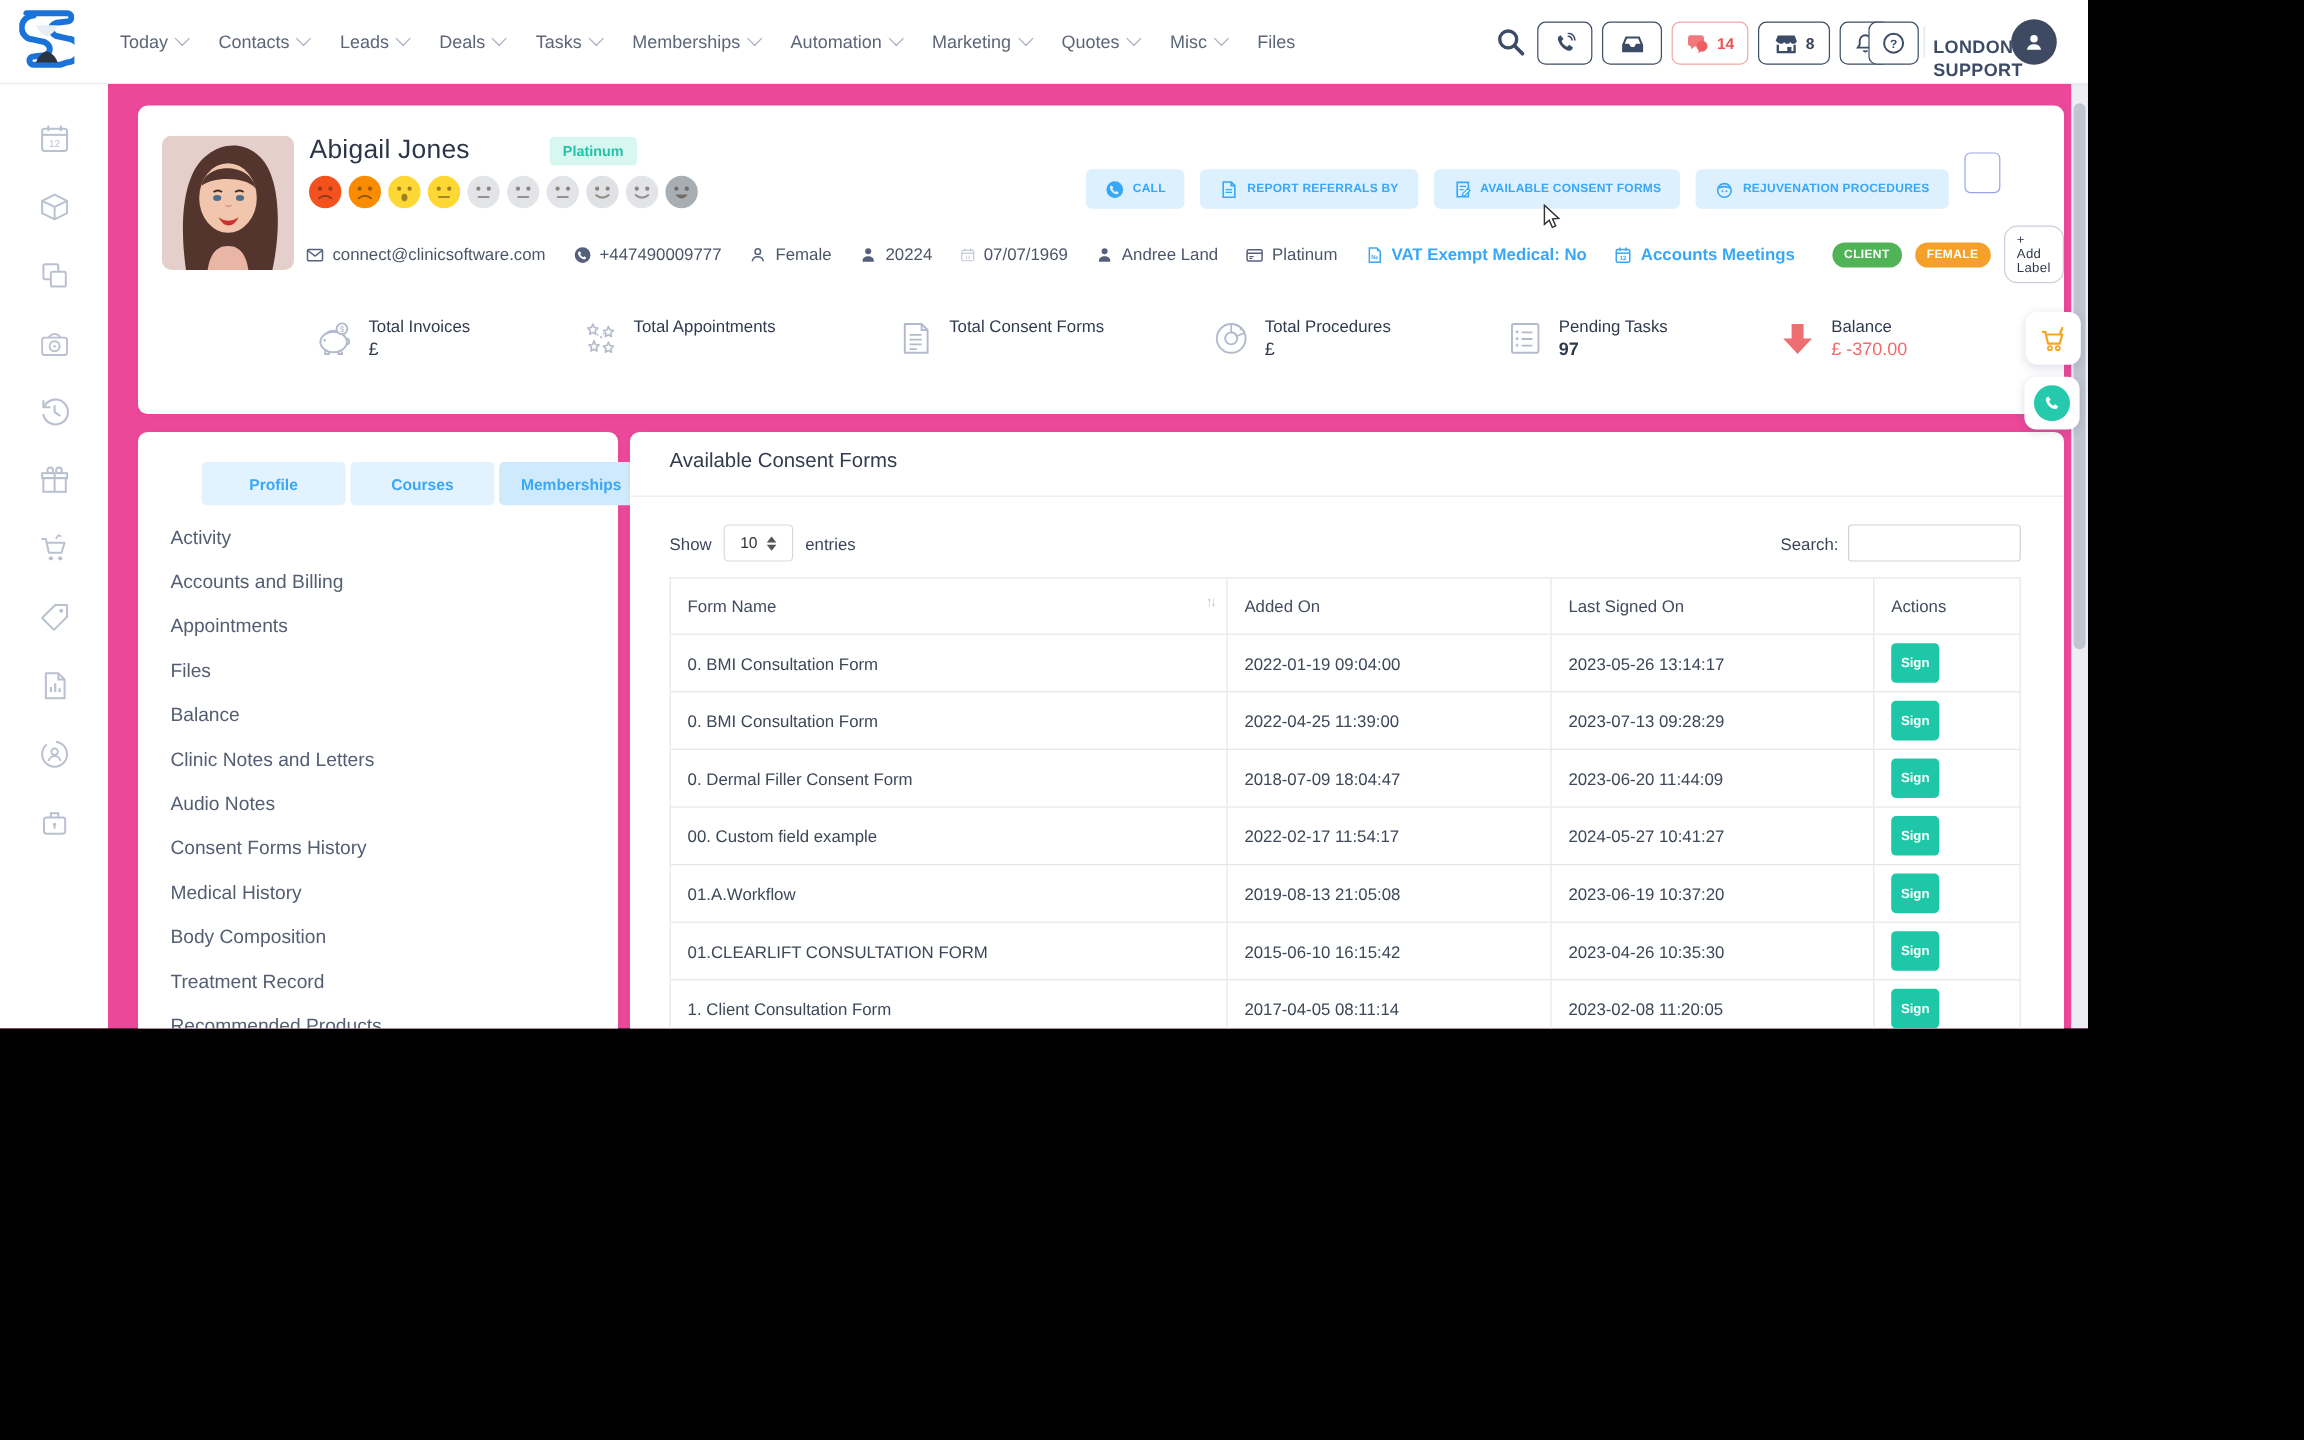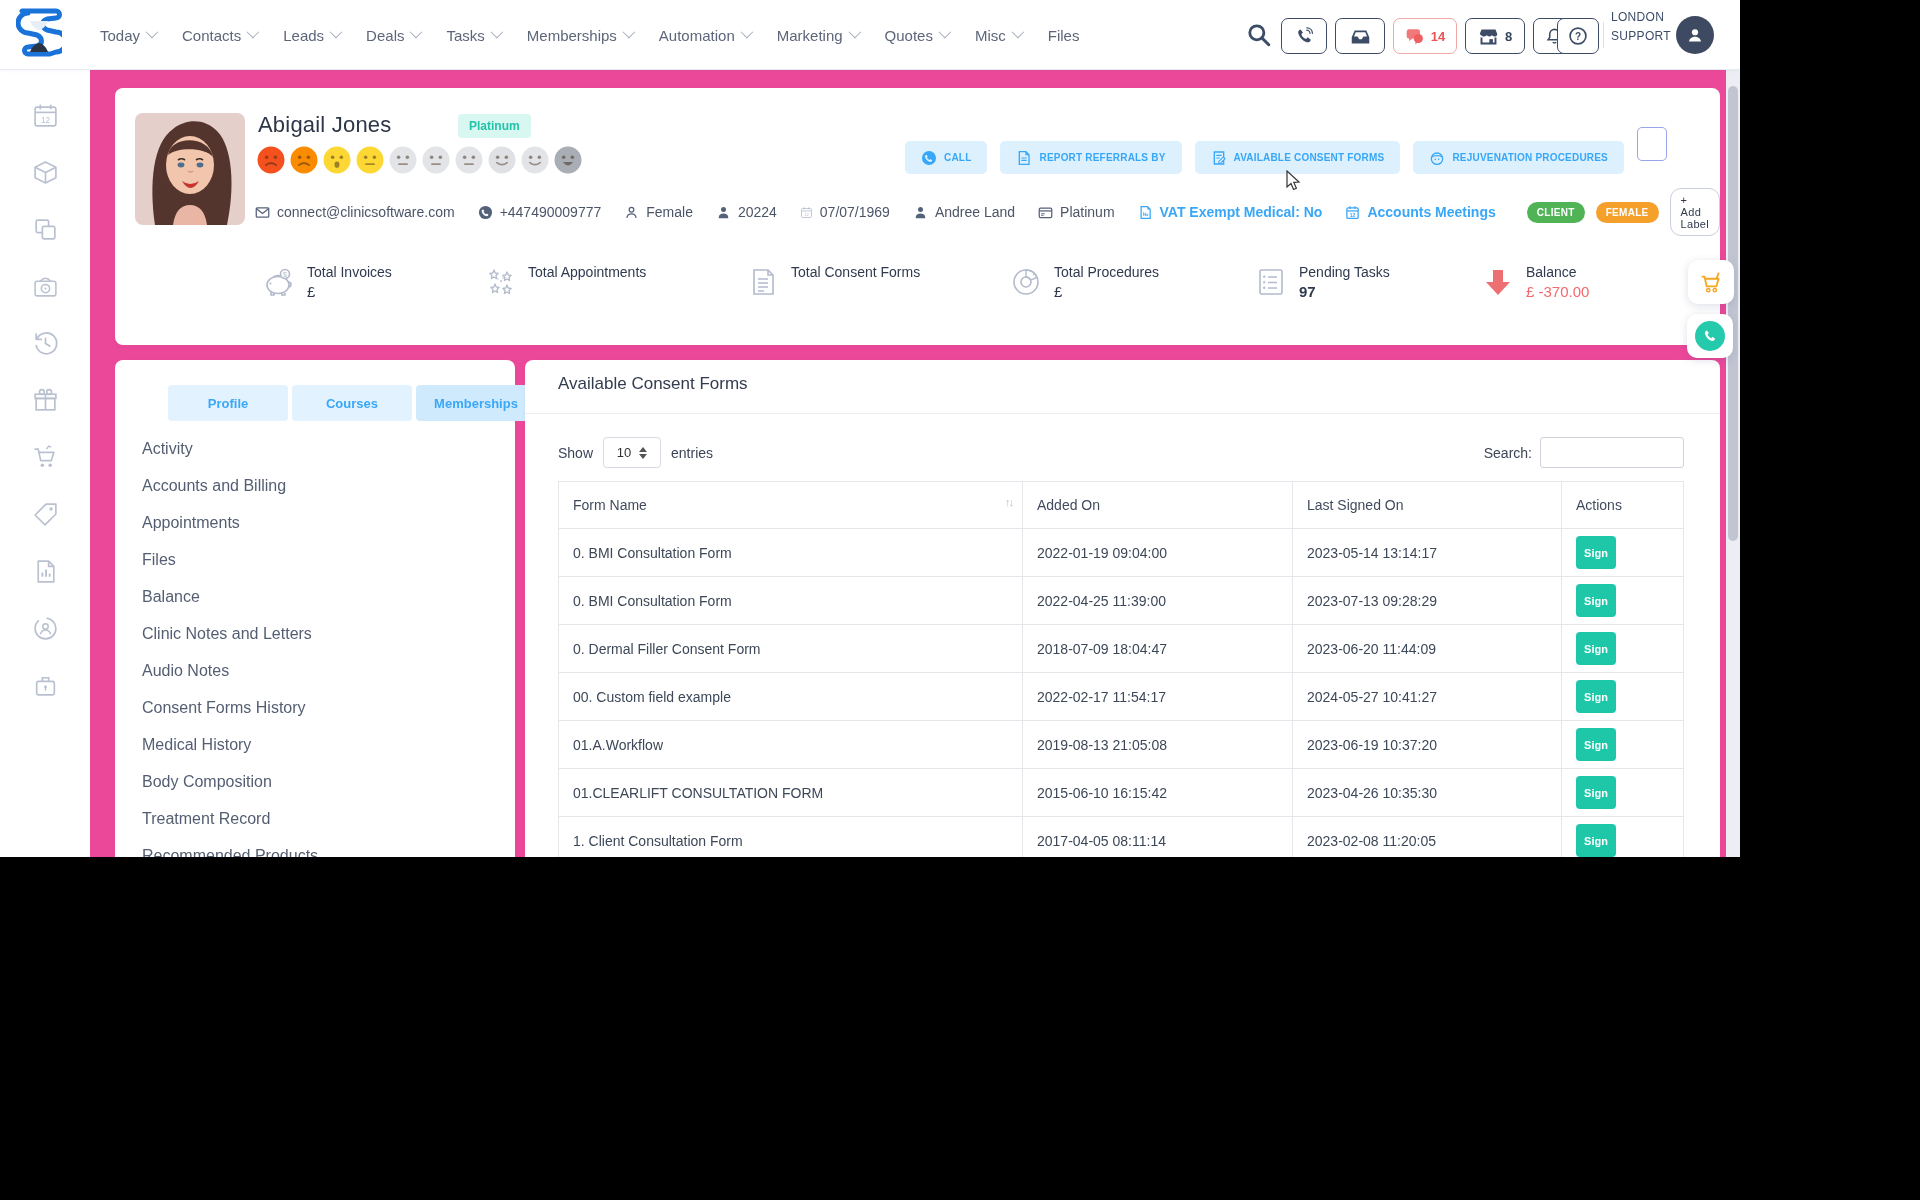--- a/index.html
+++ b/index.html
@@ -16,21 +16,21 @@
   .nav-item .caret{width:9px;height:9px;border:solid #a8aec0;border-width:0 1.6px 1.6px 0;
     transform:rotate(45deg) translateY(-2px);margin-top:-4px;}
   .tb-search{position:absolute;left:1246px;top:22px;width:26px;height:26px;cursor:pointer;}
   .tb-btn{position:absolute;top:18px;height:36px;border:1.5px solid #3d4c66;border-radius:7px;background:#fff;
     display:flex;align-items:center;justify-content:center;gap:6px;cursor:pointer;color:#3d4c66;}
   .tb-btn svg{display:block;}
   .tb-btn.red{border-color:#f2a7a7;color:#ef6b6b;}
   .tb-badge{font-size:13px;font-weight:bold;color:#ee5253;}
   .tb-badge.dark{color:#35435c;}
   .tb-sep{position:absolute;left:1603px;top:22px;width:1px;height:26px;background:#dde0ea;}
-  .tb-user{position:absolute;left:1611px;top:8px;font-size:12px;font-weight:normal;color:#3d4c66;line-height:19px;letter-spacing:.3px;}
+  .tb-user{position:absolute;left:1611px;top:30px;font-size:15px;font-weight:bold;color:#3d4c66;line-height:19px;letter-spacing:.3px;}
   .tb-avatar{position:absolute;left:1676px;top:16px;width:38px;height:38px;border-radius:50%;background:#3e4a61;
     display:flex;align-items:center;justify-content:center;cursor:pointer;}
 
   
   .left-rail{position:absolute;left:0;top:70px;width:90px;height:787px;background:#fff;z-index:20;}
   .rail-icons{display:flex;flex-direction:column;align-items:center;gap:30px;padding-top:32px;}
   .rail-icons .ric{width:27px;height:27px;cursor:pointer;opacity:.9;}
 
   
   .card{position:absolute;background:#fff;border-radius:8px;box-shadow:0 1px 4px rgba(70,80,130,.07);}
@@ -650,21 +650,21 @@
             <span>Last Signed On</span>
           </div>
         <div>
             <span>Actions</span>
           </div>
       </div>
       <div class="t-body">
           <div class="t-row">
     <div>0. BMI Consultation Form</div>
     <div>2022-01-19 09:04:00</div>
-    <div>2023-05-14 13:14:17</div>
+    <div>2023-05-26 13:14:17</div>
     <div>
               <button class="sign-btn">Sign</button>
             </div>
   </div>
           <div class="t-row">
     <div>0. BMI Consultation Form</div>
     <div>2022-04-25 11:39:00</div>
     <div>2023-07-13 09:28:29</div>
     <div>
               <button class="sign-btn">Sign</button>

